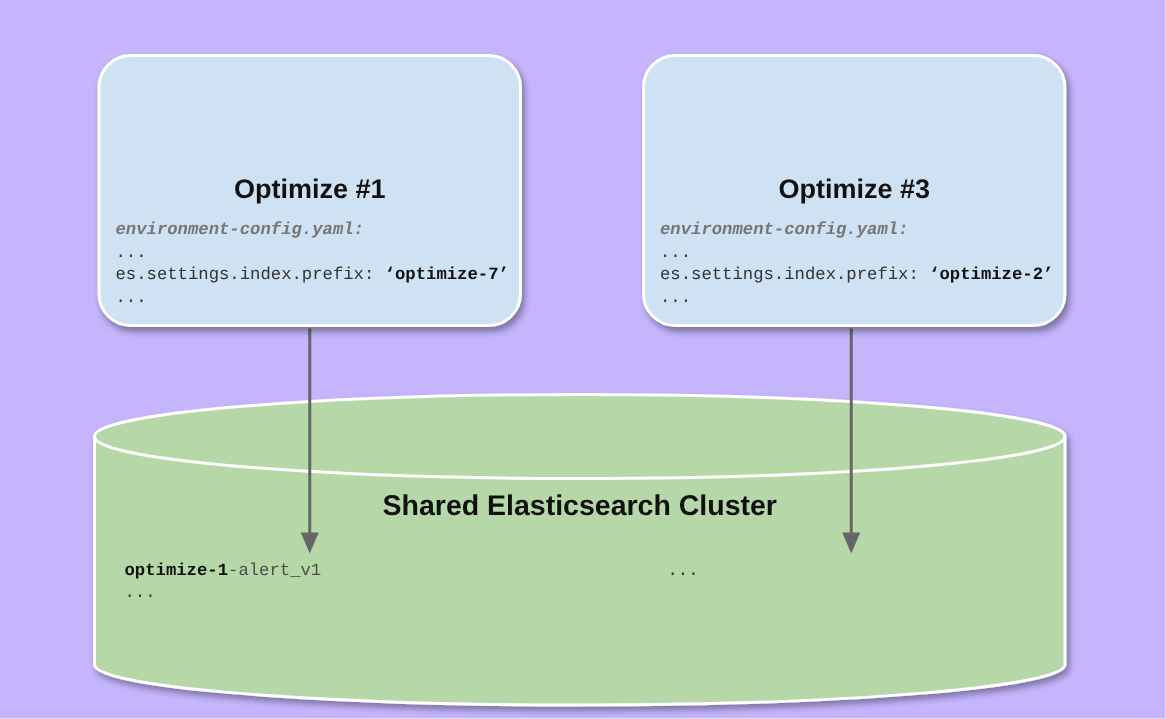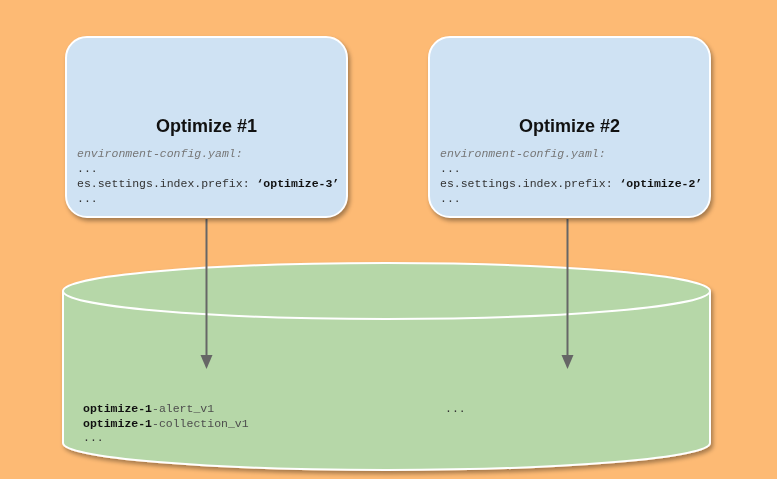--- a/index.html
+++ b/index.html
@@ -5,21 +5,21 @@
   html, body {
     margin: 0;
     padding: 0;
     background: #ffffff;
     font-family: "Liberation Sans", sans-serif;
   }
   .stage {
     position: relative;
     width: 777px;
     height: 479px;
-    background: #fdba74;
+    background: #c4b5fd;
     overflow: hidden;
   }
   .layer-svg {
     position: absolute;
     left: 0; top: 0;
     width: 777px; height: 479px;
   }
   
   .node {
     position: absolute;
@@ -51,20 +51,21 @@
     right: 6px;
     font-family: "Liberation Mono", monospace;
     font-size: 11.5px;
     line-height: 15px;
     color: #333333;
     white-space: nowrap;
   }
   .cfg-file {
     font-style: italic;
     color: #767676;
+    font-weight: bold;
   }
   .cfg-value {
     font-weight: bold;
     color: #111111;
   }
   
   .cluster-title {
     position: absolute;
     left: 63px;
     top: 327px;
@@ -75,21 +76,20 @@
     color: #111111;
   }
   .index-list {
     position: absolute;
     top: 374px;
     font-family: "Liberation Mono", monospace;
     font-size: 11.5px;
     line-height: 14.5px;
     color: #4d4d4d;
     white-space: nowrap;
-    margin-top: 28px;
   }
   .index-list-1 { left: 83px; }
   .index-list-2 { left: 445px; }
   .idx-prefix {
     font-weight: bold;
     color: #111111;
   }
   .idx-ellipsis { color: #333333; }
 </style>
 </head>
@@ -122,39 +122,39 @@
       <line x1="567.5" y1="219" x2="567.5" y2="356" stroke="#666666" stroke-width="2"></line>
       <polygon points="561.5,355 573.5,355 567.5,369" fill="#666666"></polygon>
     </g>
   </svg>
 
   <div class="node node-1">
     <div class="node-title">Optimize #1</div>
     <div class="node-config">
       <div class="cfg-file">environment-config.yaml:</div>
       <div>...</div>
-      <div><span>es.settings.index.prefix: </span><span class="cfg-value">‘optimize-3’</span></div>
+      <div><span>es.settings.index.prefix: </span><span class="cfg-value">‘optimize-7’</span></div>
       <div>...</div>
     </div>
   </div>
 
   <div class="node node-2">
-    <div class="node-title">Optimize #2</div>
+    <div class="node-title">Optimize #3</div>
     <div class="node-config">
       <div class="cfg-file">environment-config.yaml:</div>
       <div>...</div>
       <div><span>es.settings.index.prefix: </span><span class="cfg-value">‘optimize-2’</span></div>
       <div>...</div>
     </div>
   </div>
 
+  <div class="cluster-title">Shared Elasticsearch Cluster</div>
 
   <div class="index-list index-list-1">
     <div><span class="idx-prefix">optimize-1</span><span>-alert_v1</span></div>
-    <div><span class="idx-prefix">optimize-1</span><span>-collection_v1</span></div>
     <div class="idx-ellipsis">...</div>
   </div>
 
   <div class="index-list index-list-2">
     <div class="idx-ellipsis">...</div>
   </div>
 
 </div>
 
 </body></html>

